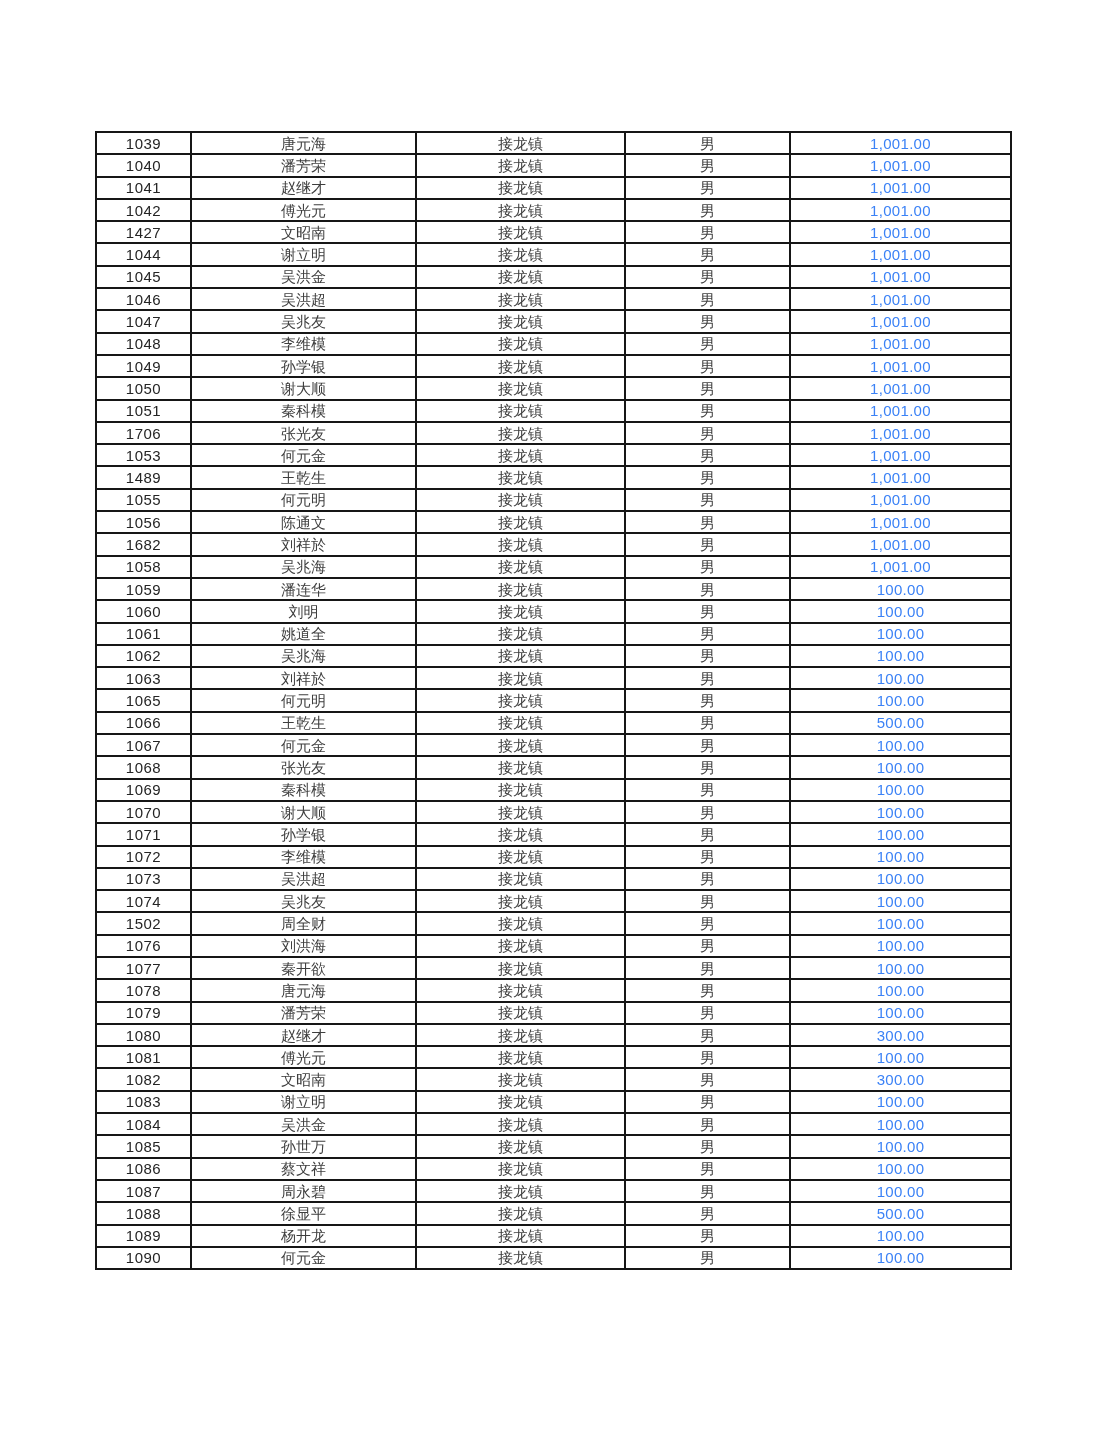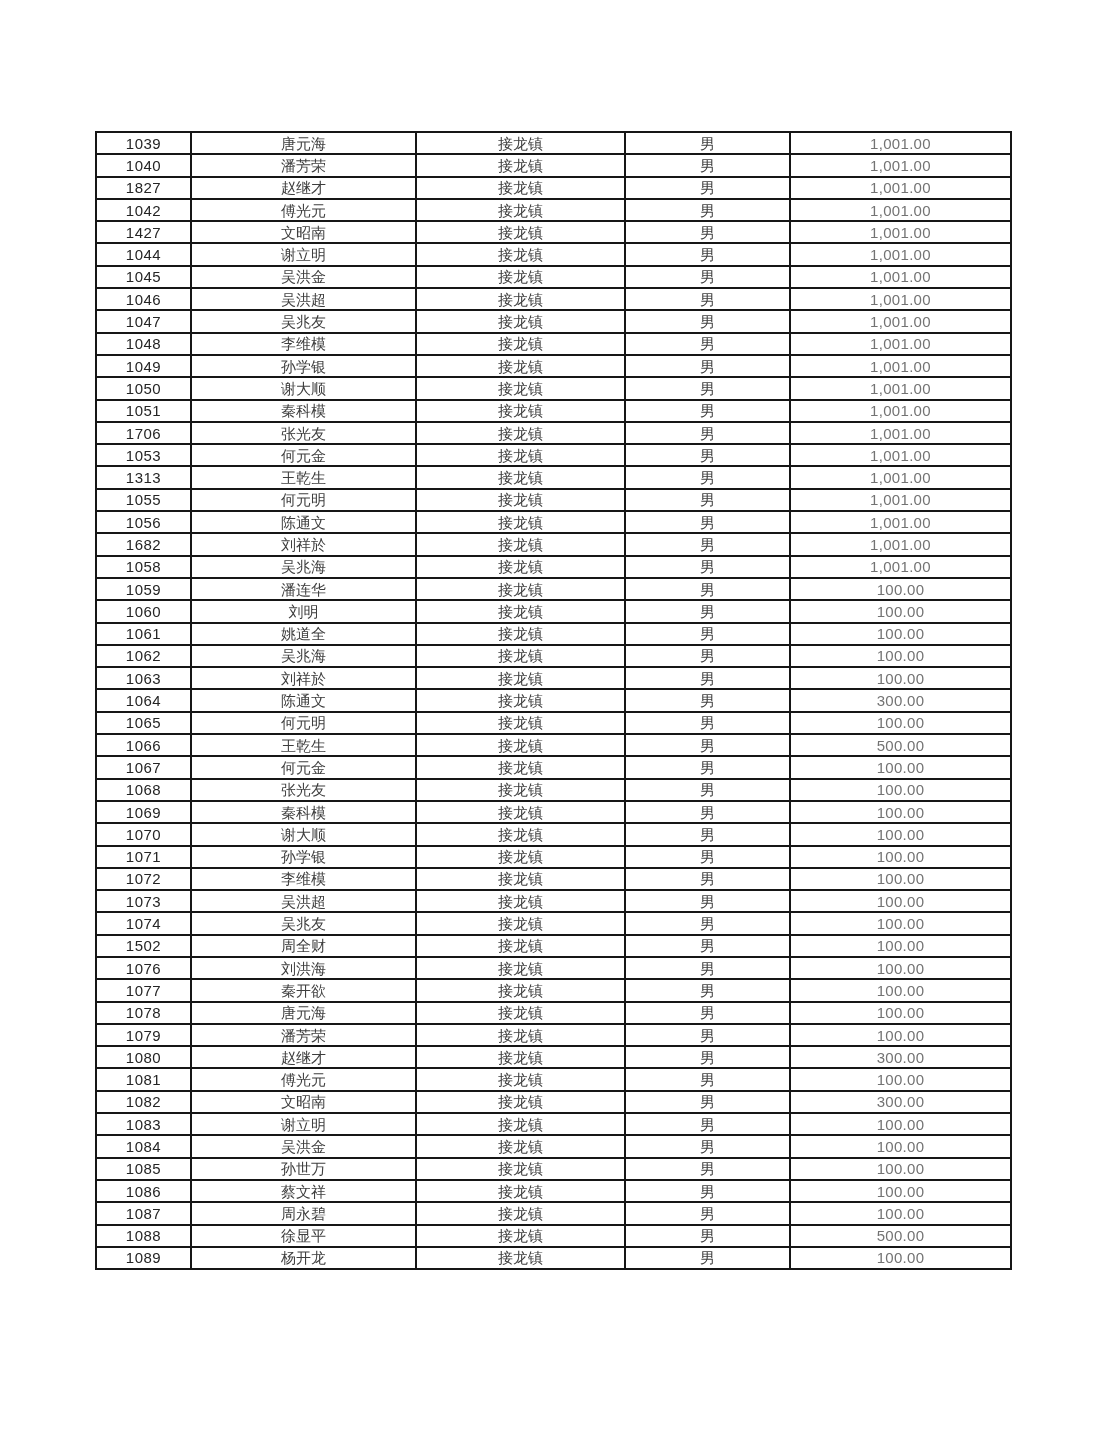--- a/index.html
+++ b/index.html
@@ -41,21 +41,21 @@
     font-size: 15px;
     line-height: 1;
     white-space: nowrap;
     overflow: hidden;
   }
   td.col-id {
     color: #252525;
     letter-spacing: 0.5px;
   }
   td.col-amount {
-    color: #737373;
+    color: #3b82f6;
     letter-spacing: 0.3px;
   }
   td.col-name, td.col-town, td.col-gender {
     color: #3e3e3e;
   }
 </style>
 </head>
 <body>
 
 <div class="page">
@@ -76,21 +76,21 @@
           <td class="col-amount">1,001.00</td>
         </tr>
         <tr>
           <td class="col-id">1040</td>
           <td class="col-name">潘芳荣</td>
           <td class="col-town">接龙镇</td>
           <td class="col-gender">男</td>
           <td class="col-amount">1,001.00</td>
         </tr>
         <tr>
-          <td class="col-id">1827</td>
+          <td class="col-id">1041</td>
           <td class="col-name">赵继才</td>
           <td class="col-town">接龙镇</td>
           <td class="col-gender">男</td>
           <td class="col-amount">1,001.00</td>
         </tr>
         <tr>
           <td class="col-id">1042</td>
           <td class="col-name">傅光元</td>
           <td class="col-town">接龙镇</td>
           <td class="col-gender">男</td>
@@ -167,21 +167,21 @@
           <td class="col-amount">1,001.00</td>
         </tr>
         <tr>
           <td class="col-id">1053</td>
           <td class="col-name">何元金</td>
           <td class="col-town">接龙镇</td>
           <td class="col-gender">男</td>
           <td class="col-amount">1,001.00</td>
         </tr>
         <tr>
-          <td class="col-id">1313</td>
+          <td class="col-id">1489</td>
           <td class="col-name">王乾生</td>
           <td class="col-town">接龙镇</td>
           <td class="col-gender">男</td>
           <td class="col-amount">1,001.00</td>
         </tr>
         <tr>
           <td class="col-id">1055</td>
           <td class="col-name">何元明</td>
           <td class="col-town">接龙镇</td>
           <td class="col-gender">男</td>
@@ -237,27 +237,20 @@
           <td class="col-amount">100.00</td>
         </tr>
         <tr>
           <td class="col-id">1063</td>
           <td class="col-name">刘祥於</td>
           <td class="col-town">接龙镇</td>
           <td class="col-gender">男</td>
           <td class="col-amount">100.00</td>
         </tr>
         <tr>
-          <td class="col-id">1064</td>
-          <td class="col-name">陈通文</td>
-          <td class="col-town">接龙镇</td>
-          <td class="col-gender">男</td>
-          <td class="col-amount">300.00</td>
-        </tr>
-        <tr>
           <td class="col-id">1065</td>
           <td class="col-name">何元明</td>
           <td class="col-town">接龙镇</td>
           <td class="col-gender">男</td>
           <td class="col-amount">100.00</td>
         </tr>
         <tr>
           <td class="col-id">1066</td>
           <td class="col-name">王乾生</td>
           <td class="col-town">接龙镇</td>
@@ -414,19 +407,26 @@
         <tr>
           <td class="col-id">1088</td>
           <td class="col-name">徐显平</td>
           <td class="col-town">接龙镇</td>
           <td class="col-gender">男</td>
           <td class="col-amount">500.00</td>
         </tr>
         <tr>
           <td class="col-id">1089</td>
           <td class="col-name">杨开龙</td>
+          <td class="col-town">接龙镇</td>
+          <td class="col-gender">男</td>
+          <td class="col-amount">100.00</td>
+        </tr>
+        <tr>
+          <td class="col-id">1090</td>
+          <td class="col-name">何元金</td>
           <td class="col-town">接龙镇</td>
           <td class="col-gender">男</td>
           <td class="col-amount">100.00</td>
         </tr>
       </tbody>
   </table>
 </div>
 
 </body></html>

